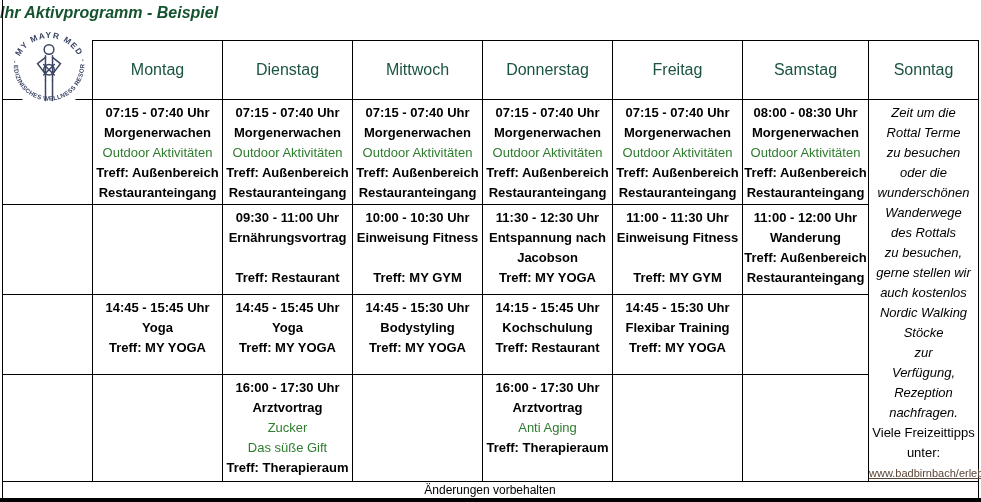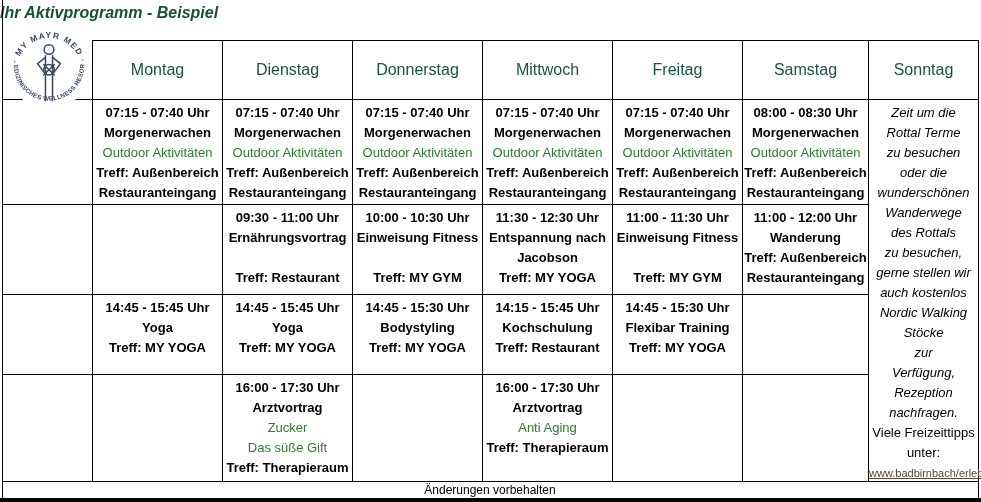--- a/index.html
+++ b/index.html
@@ -40,22 +40,22 @@
 <div class="page">
 
   <div class="title">Ihr Aktivprogramm - Beispiel</div>
   <div class="left-border"></div>
 
   <div class="grid">
 
     <div class="cell leftcol"></div>
     <div class="cell head">Montag</div>
     <div class="cell head">Dienstag</div>
+    <div class="cell head">Mittwoch</div>
     <div class="cell head">Donnerstag</div>
-    <div class="cell head">Mittwoch</div>
     <div class="cell head">Freitag</div>
     <div class="cell head">Samstag</div>
     <div class="cell head last">Sonntag</div>
 
     <div class="cell leftcol"></div>
     <div class="cell daycell">
         <div class="line bold">07:15 - 07:40 Uhr</div>
         <div class="line bold">Morgenerwachen</div>
         <div class="line green">Outdoor Aktivitäten</div>
         <div class="line bold">Treff: Außenbereich</div>

